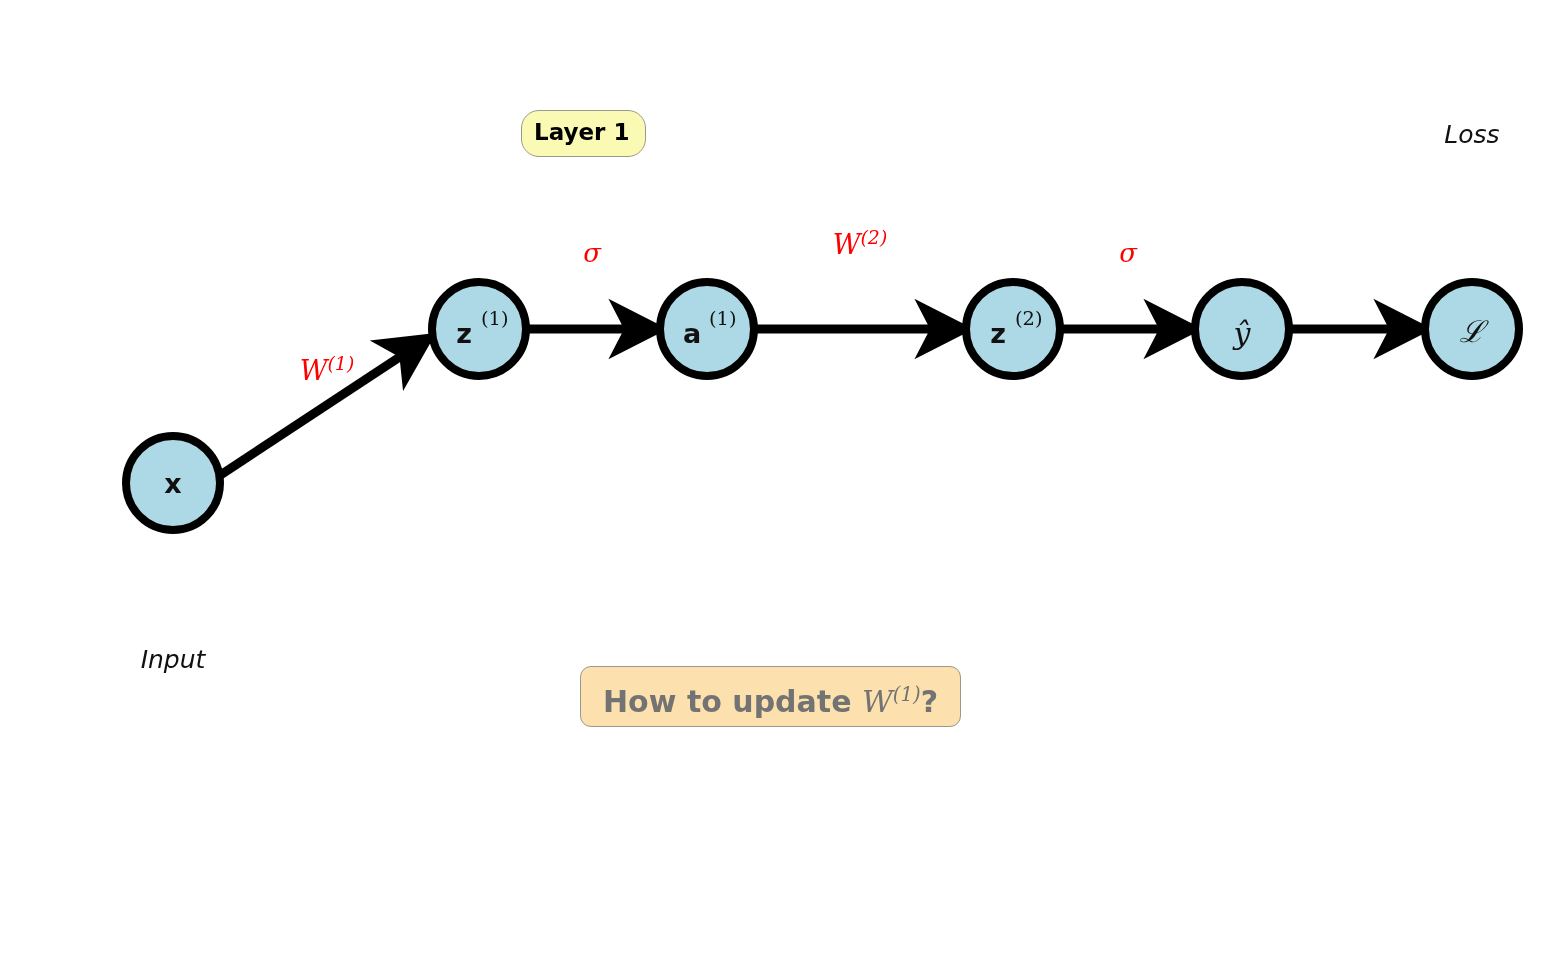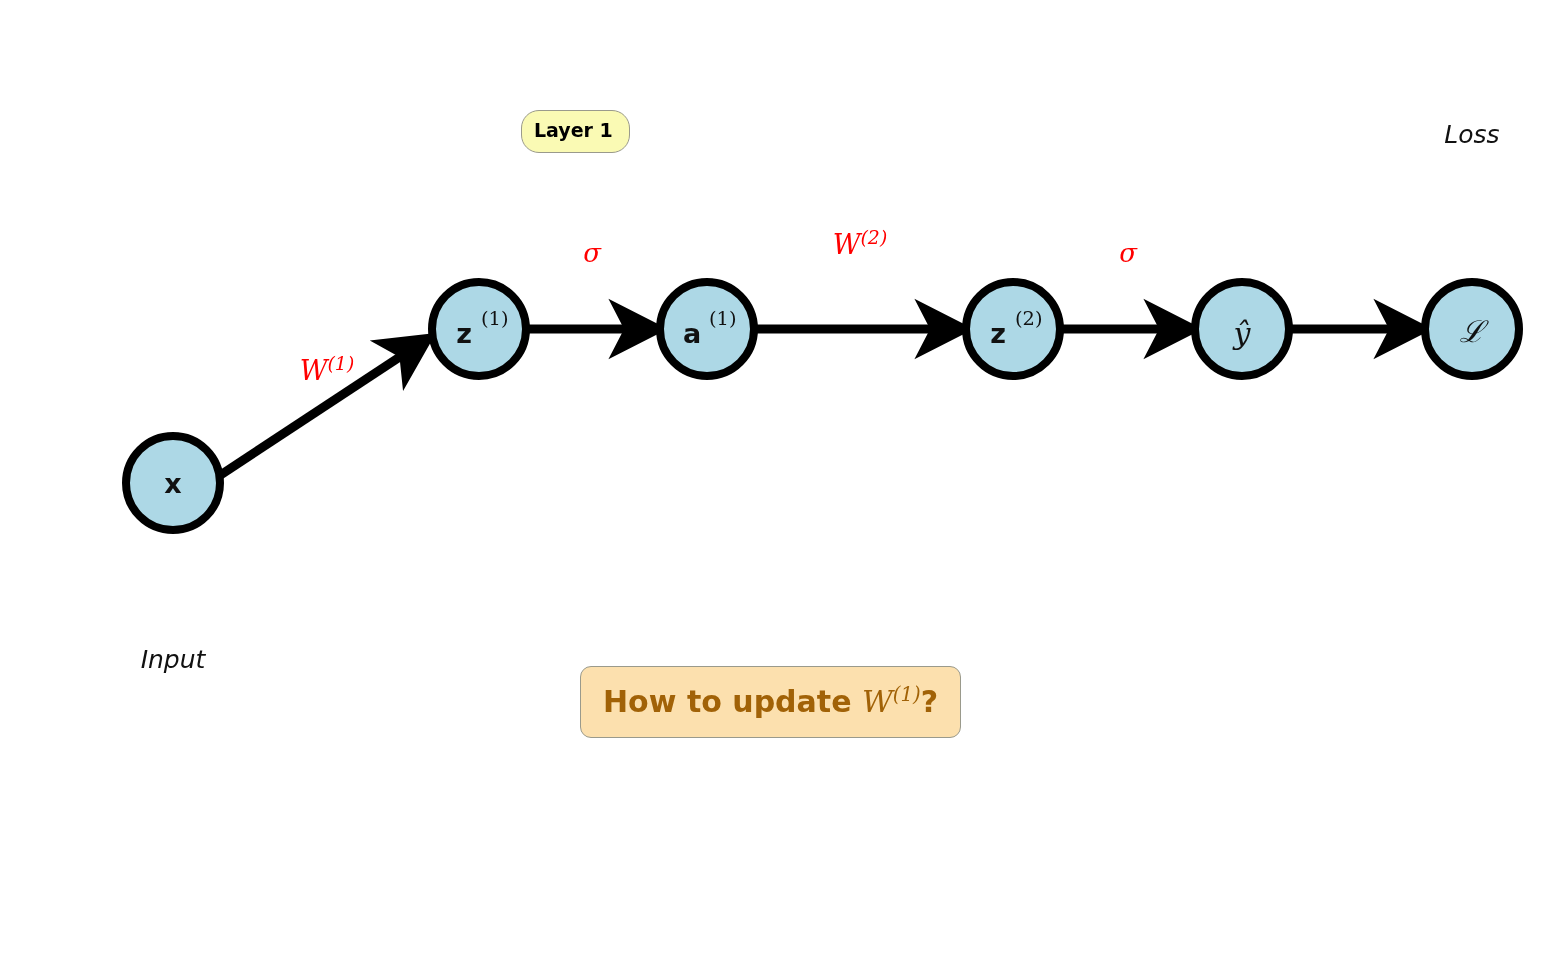--- a/index.html
+++ b/index.html
@@ -71,38 +71,38 @@
   
   .badge {
     position: absolute;
     box-sizing: border-box;
     background: #fafab4;
     border: 1.6px solid #9a9a8c;
     border-radius: 18px;
     color: #000000;
     font-family: "DejaVu Sans", sans-serif;
     font-weight: bold;
-    font-size: 19px;
+    font-size: 23px;
     line-height: 1;
     padding: 10px 16px 12px 12px;
     white-space: nowrap;
     text-align: center;
   }
   .callout {
     position: absolute;
     box-sizing: border-box;
     background: #fce0ae;
     border: 1.6px solid #9a9a8c;
     border-radius: 11px;
-    color: #a16207;
+    color: #737373;
     font-family: "DejaVu Sans", sans-serif;
     font-weight: bold;
     font-size: 30px;
     line-height: 1;
-    padding: 18px 22px 20px 22px;
+    padding: 18px 22px 9px 22px;
     white-space: nowrap;
     text-align: center;
   }
   .callout .mathw {
     font-family: "DejaVu Serif", serif;
     font-style: italic;
     font-weight: normal;
   }
   .callout .mathw .sup {
     font-size: 0.66em;

